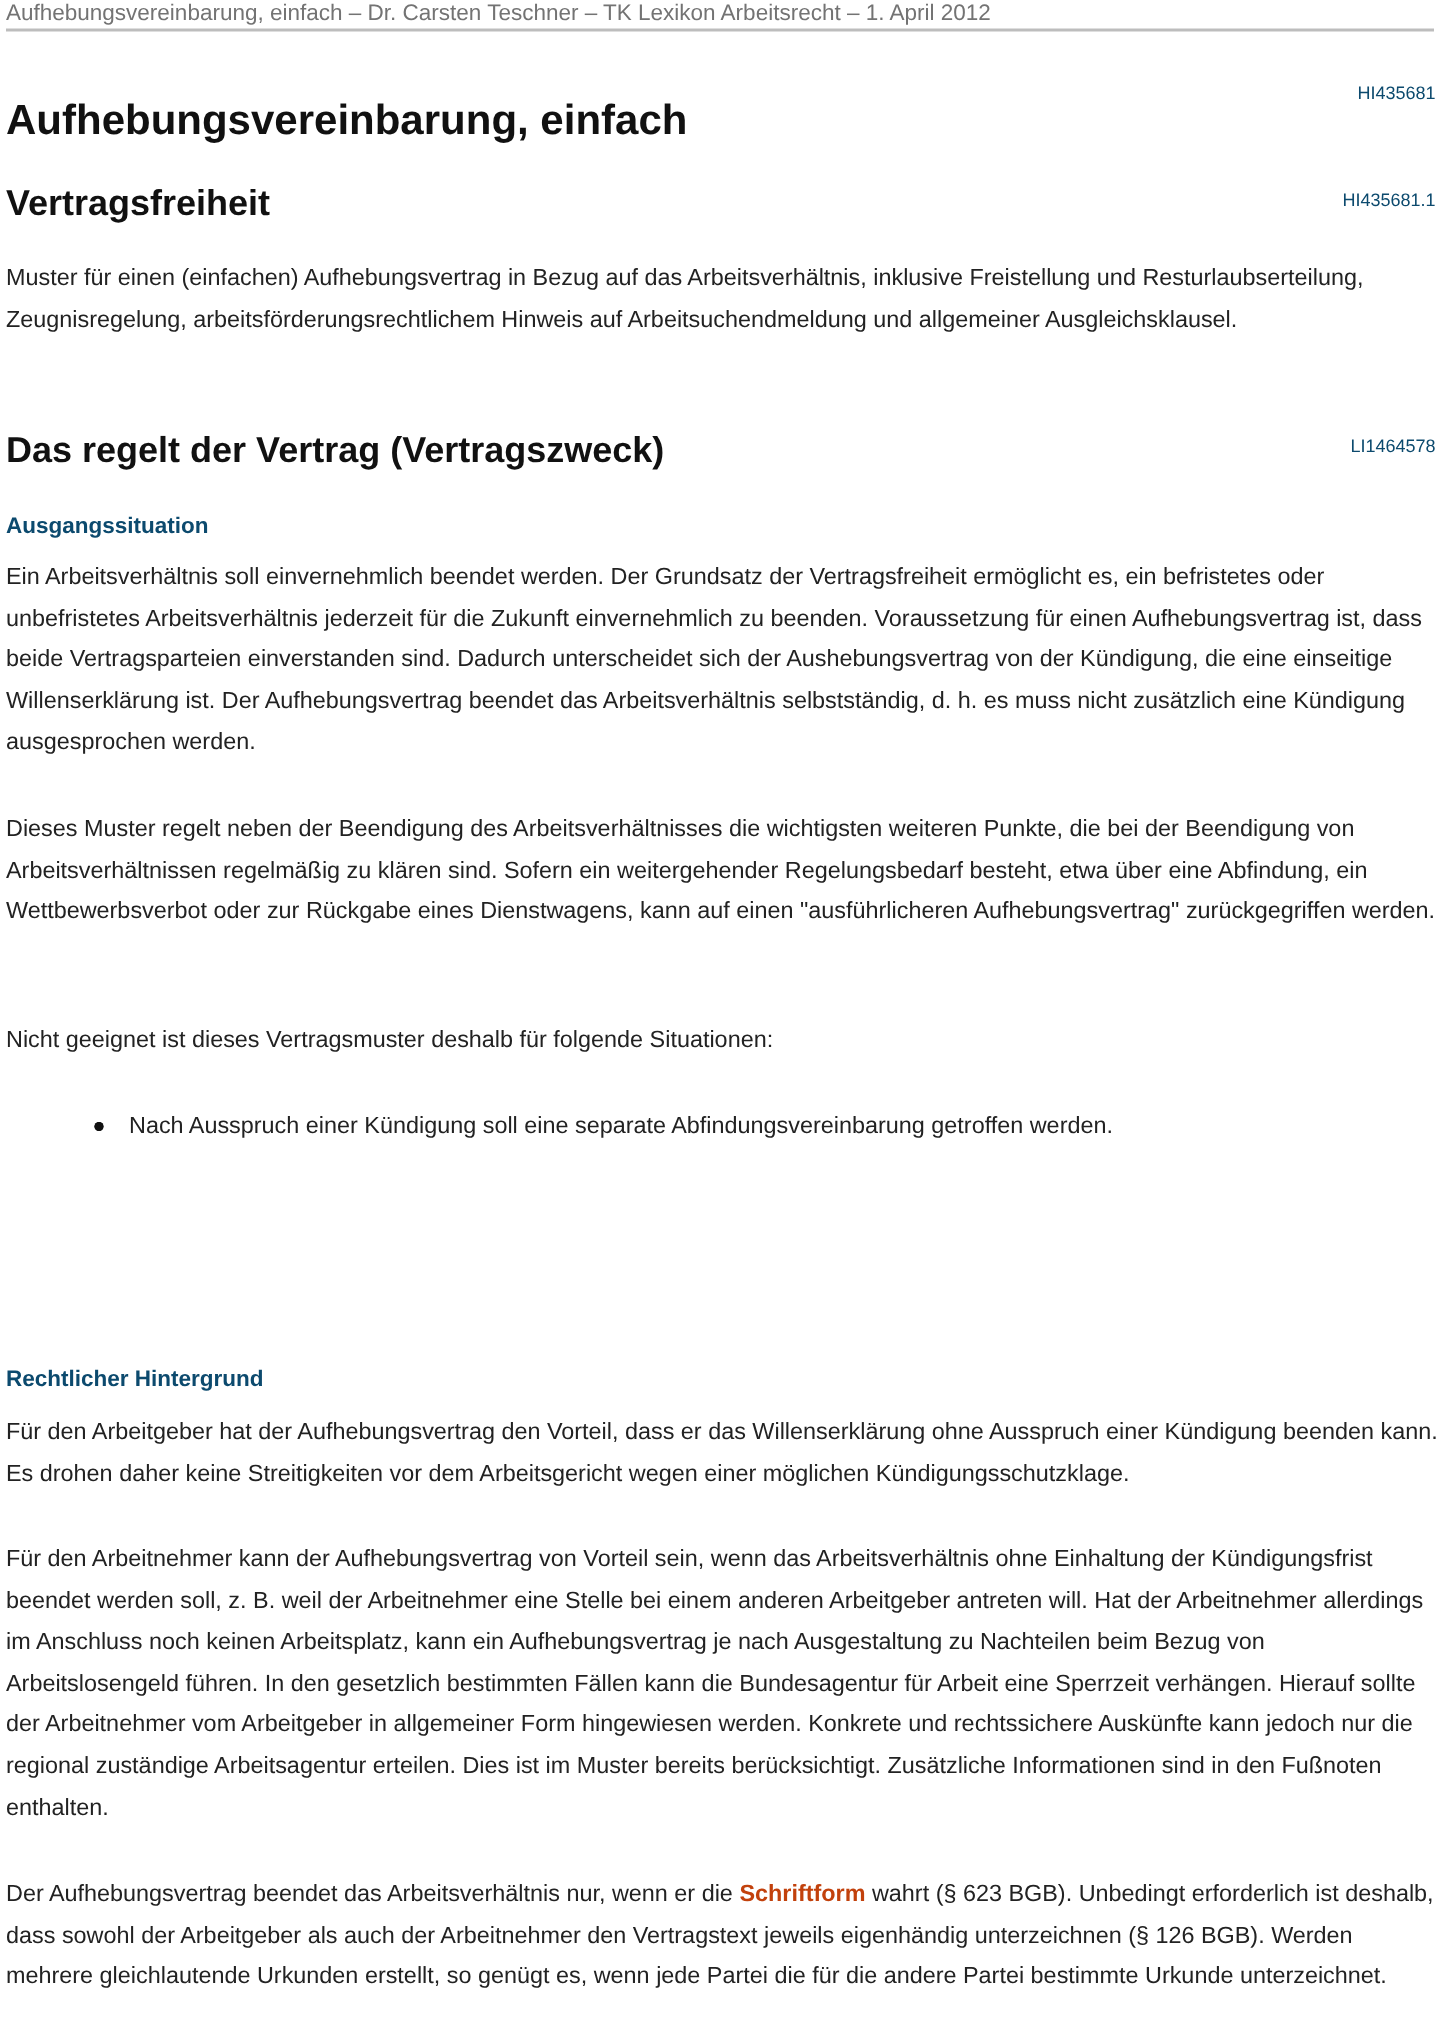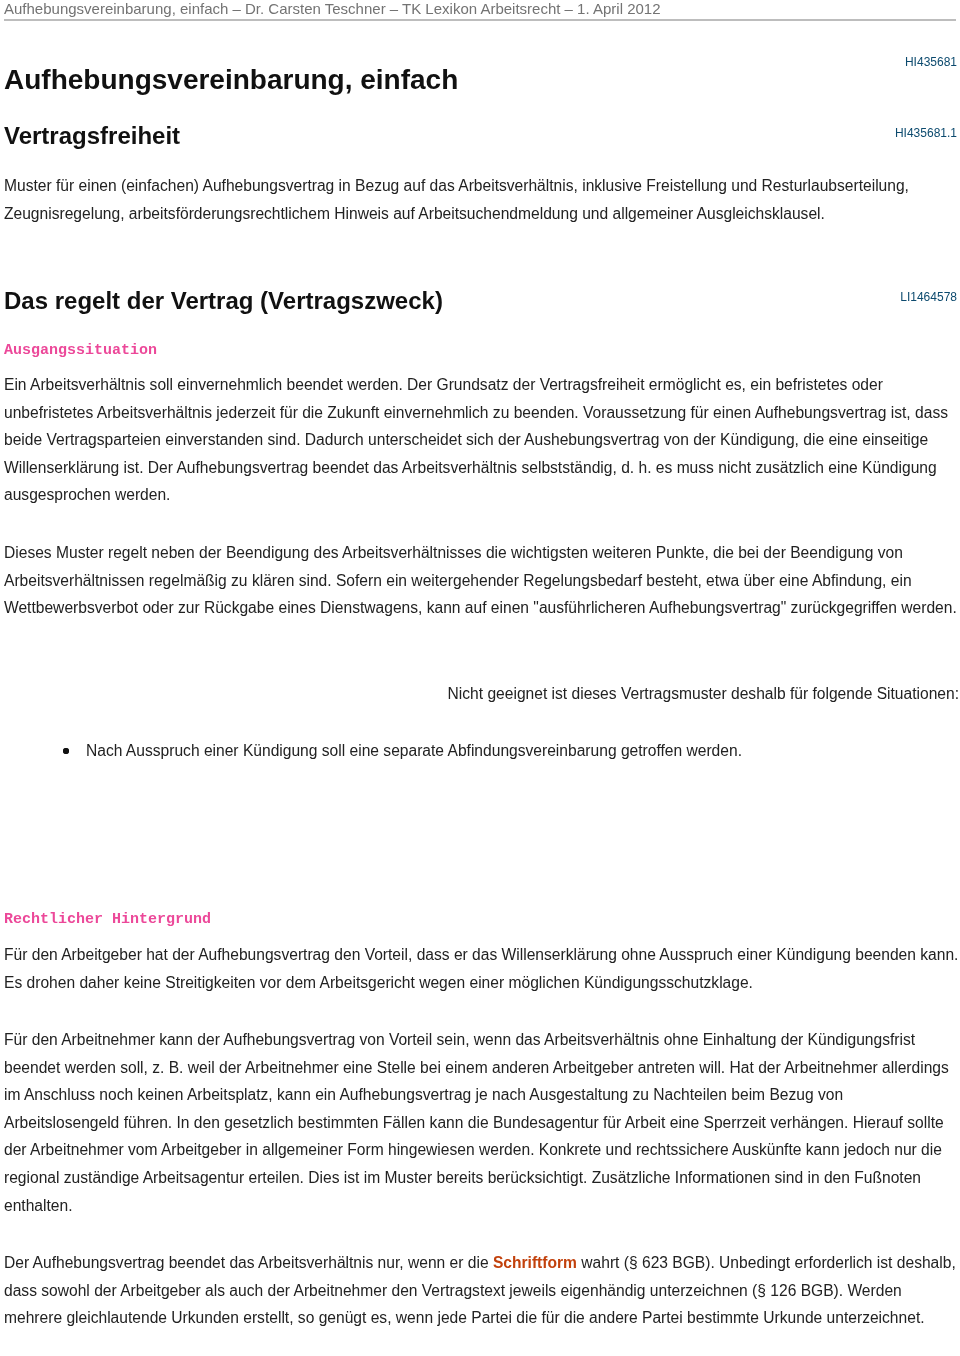--- a/index.html
+++ b/index.html
@@ -22,21 +22,21 @@
     left: 4px; top: 58px; font-size: 28px; font-weight: bold; color: #111;
     line-height: 44px; white-space: nowrap;
   }
   .doc-id {
     right: 3px; font-size: 12px; color: #0c4a6e; white-space: nowrap;
   }
   .h2 {
     left: 4px; font-size: 24px; font-weight: bold; color: #111; white-space: nowrap;
   }
   .h3 {
-    left: 4px; font-size: 15px; font-weight: bold; color: #ec4899; white-space: nowrap; font-family: Liberation Mono, monospace;
+    left: 4px; font-size: 15px; font-weight: bold; color: #0c4a6e; white-space: nowrap;
   }
   .para {
     left: 4px; width: 955px; font-size: 15.6px; line-height: 27.6px; color: #222;
   }
   .para b { color: #c2410c; }
   ul.bullets {
     position: absolute; left: 40px; width: 910px; margin: 0; padding: 0;
     list-style: none; font-size: 15.6px; line-height: 27.6px; color: #222;
   }
   ul.bullets li { position: relative; padding-left: 46px; }
@@ -61,21 +61,21 @@
 
 <h2 class="abs h2" style="top:285px; margin:0; line-height:32px;text-align:center;">Das regelt der Vertrag (Vertragszweck)</h2>
 <div class="abs doc-id" style="top:290px;">LI1464578</div>
 
 <h3 class="abs h3" style="top:341px; margin:0; line-height:20px;">Ausgangssituation</h3>
 
 <p class="abs para" style="top:371px; margin:0;">Ein Arbeitsverhältnis soll einvernehmlich beendet werden. Der Grundsatz der Vertragsfreiheit ermöglicht es, ein befristetes oder unbefristetes Arbeitsverhältnis jederzeit für die Zukunft einvernehmlich zu beenden. Voraussetzung für einen Aufhebungsvertrag ist, dass beide Vertragsparteien einverstanden sind. Dadurch unterscheidet sich der Aushebungsvertrag von der Kündigung, die eine einseitige Willenserklärung ist. Der Aufhebungsvertrag beendet das Arbeitsverhältnis selbstständig, d. h. es muss nicht zusätzlich eine Kündigung ausgesprochen werden.</p>
 
 <p class="abs para" style="top:539px; margin:0;">Dieses Muster regelt neben der Beendigung des Arbeitsverhältnisses die wichtigsten weiteren Punkte, die bei der Beendigung von Arbeitsverhältnissen regelmäßig zu klären sind. Sofern ein weitergehender Regelungsbedarf besteht, etwa über eine Abfindung, ein Wettbewerbsverbot oder zur Rückgabe eines Dienstwagens, kann auf einen "ausführlicheren Aufhebungsvertrag" zurückgegriffen werden.</p>
 
-<p class="abs para" style="top:680px; margin:0;text-align:right;">Nicht geeignet ist dieses Vertragsmuster deshalb für folgende Situationen:</p>
+<p class="abs para" style="top:680px; margin:0;">Nicht geeignet ist dieses Vertragsmuster deshalb für folgende Situationen:</p>
 
 <ul class="bullets" style="top:737px;">
   <li><span class="dot"></span></li>
   <li><span class="dot"></span><span>Nach Ausspruch einer Kündigung soll eine separate Abfindungsvereinbarung getroffen werden.</span></li>
 </ul>
 
 <h3 class="abs h3" style="top:910px; margin:0; line-height:20px;">Rechtlicher Hintergrund</h3>
 
 <p class="abs para" style="top:941px; margin:0;">Für den Arbeitgeber hat der Aufhebungsvertrag den Vorteil, dass er das Willenserklärung ohne Ausspruch einer Kündigung beenden kann. Es drohen daher keine Streitigkeiten vor dem Arbeitsgericht wegen einer möglichen Kündigungsschutzklage.</p>
 

